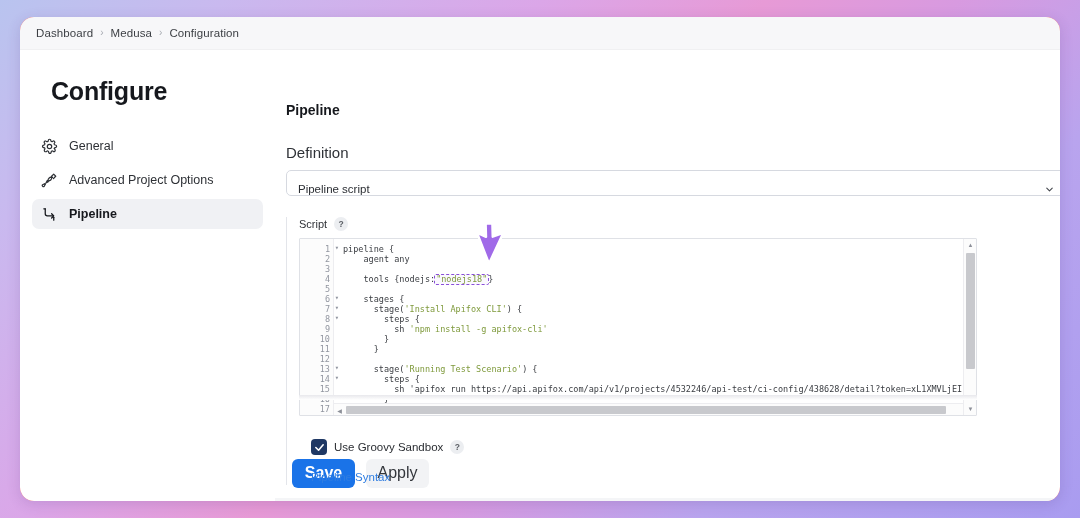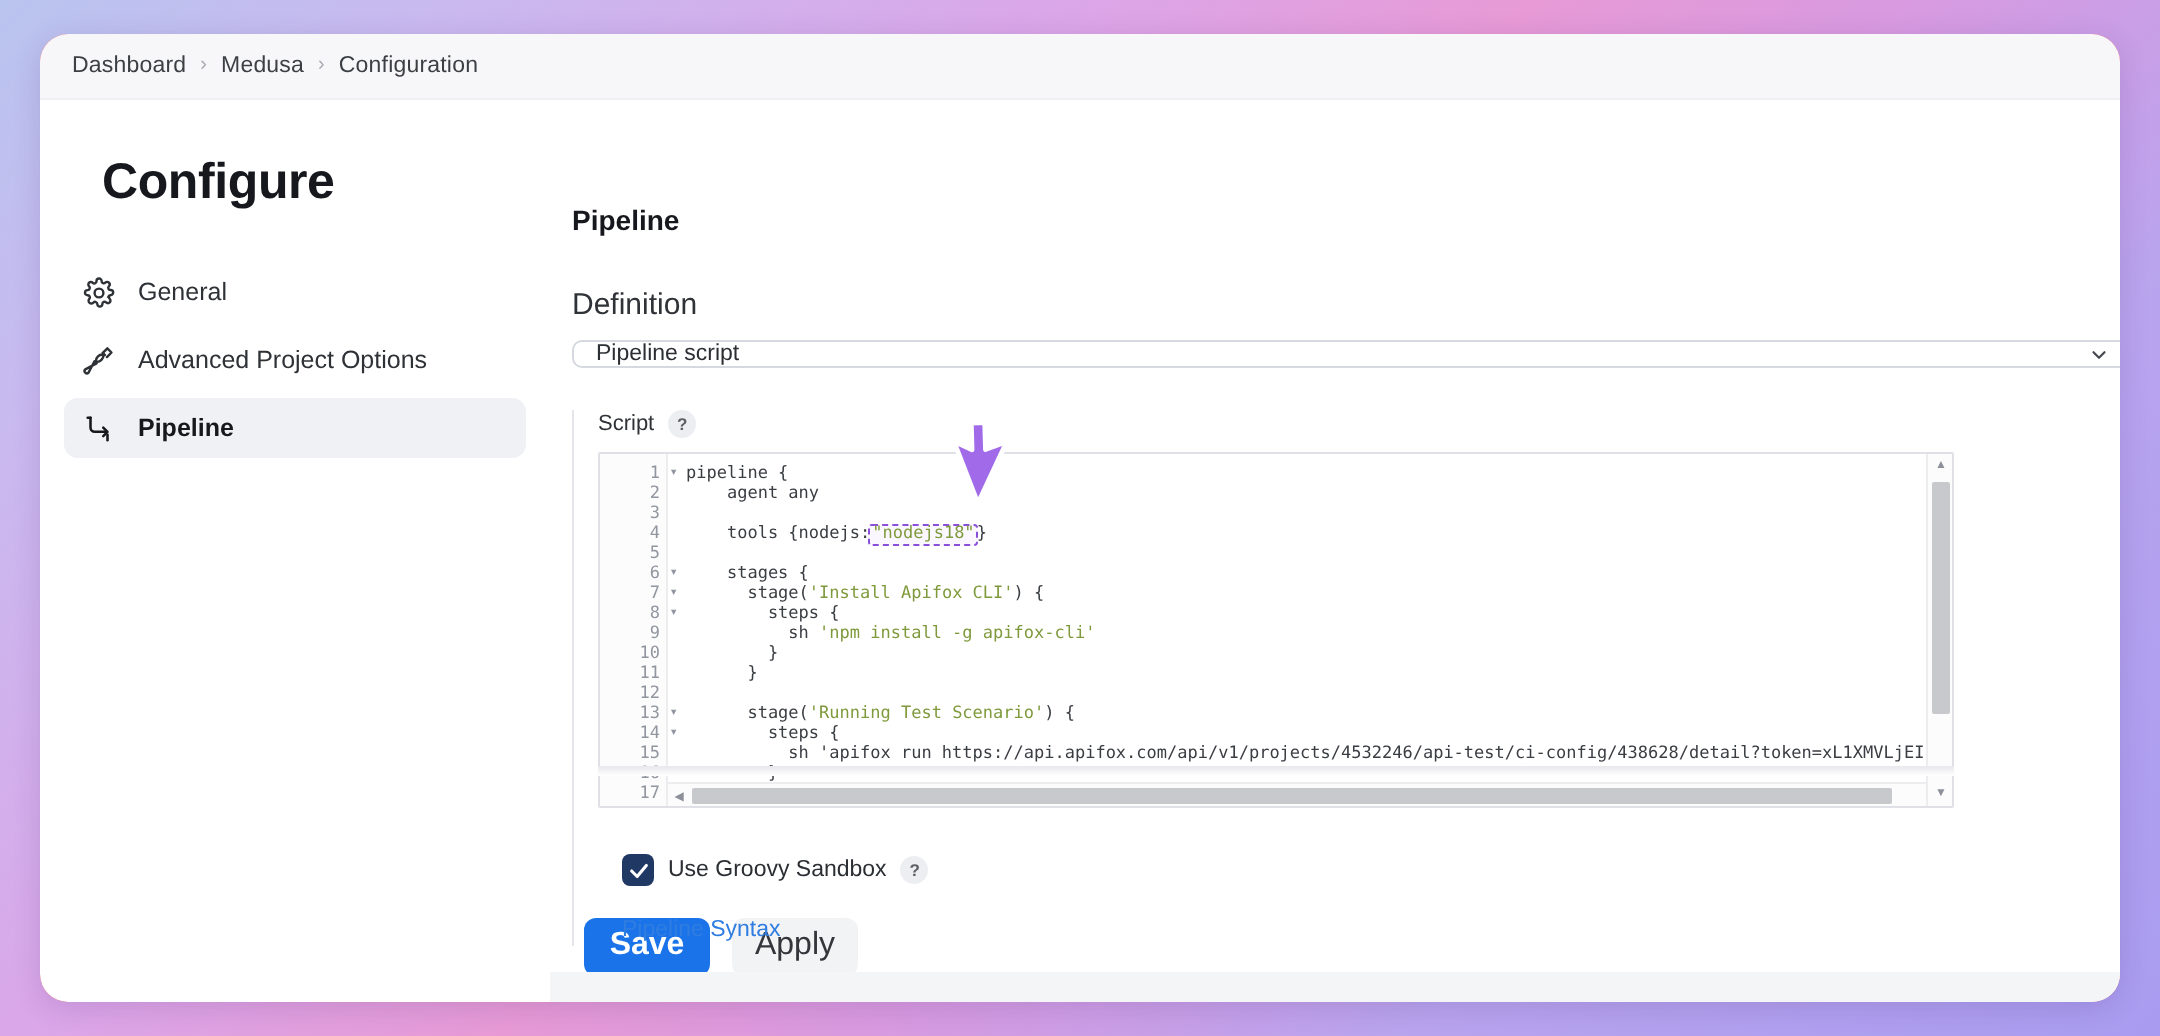--- a/index.html
+++ b/index.html
@@ -120,21 +120,21 @@
     margin-bottom: 9px;
   }
   .select-box {
     width: 780px;
     height: 28px;
     border: 1px solid #d6d9e0;
     border-radius: 5px;
     background: #fff;
     display: flex;
     align-items: center;
-    padding: 0 10px 0 11px;
+    padding: 12px 10px 0 11px;
     font-size: 11.5px;
     color: #2b2e33;
     cursor: pointer;
     justify-content: space-between;
   }
   .chev { width: 11px; height: 11px; display: block; color: #45484e; }
 
   
   .script-group {
     width: 692px;

